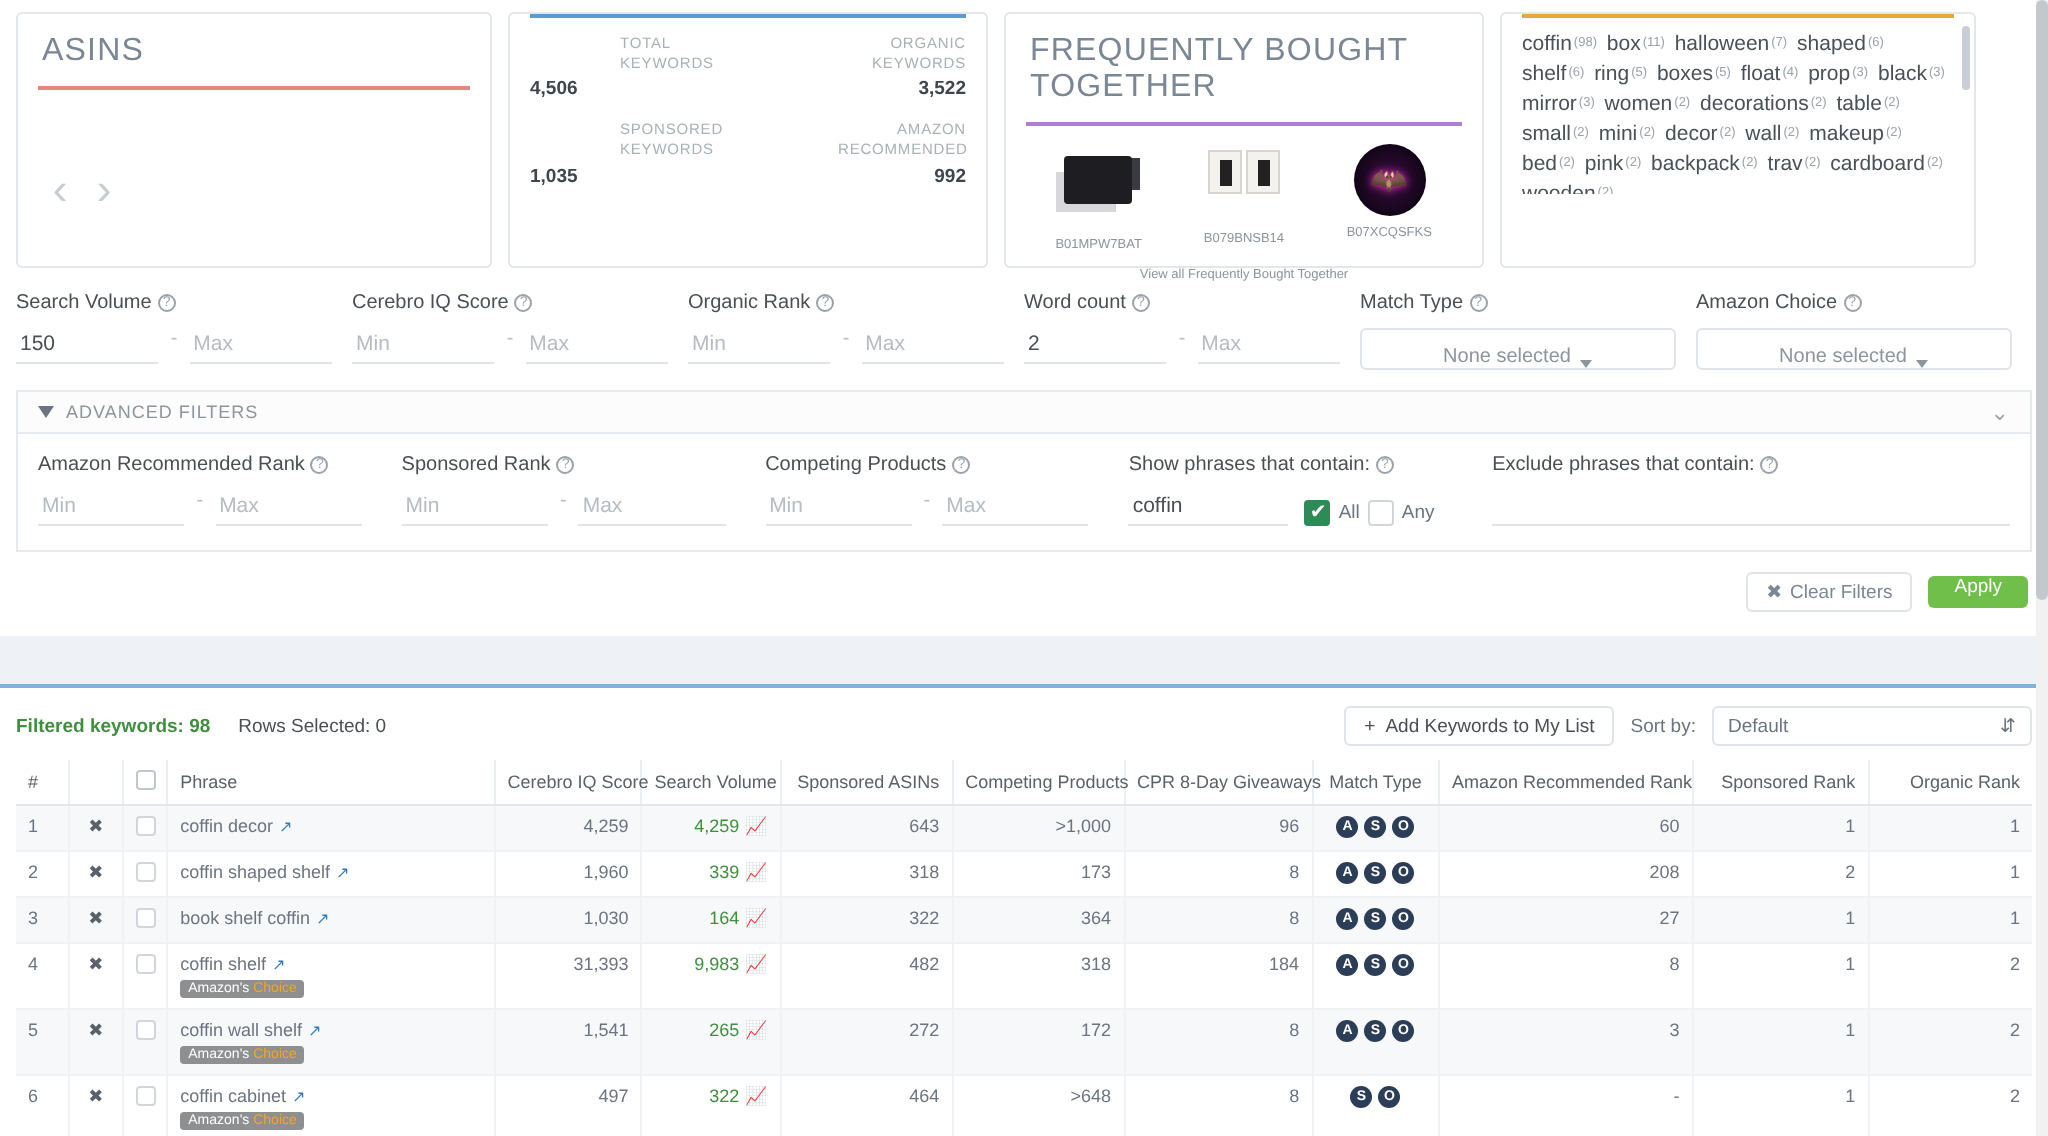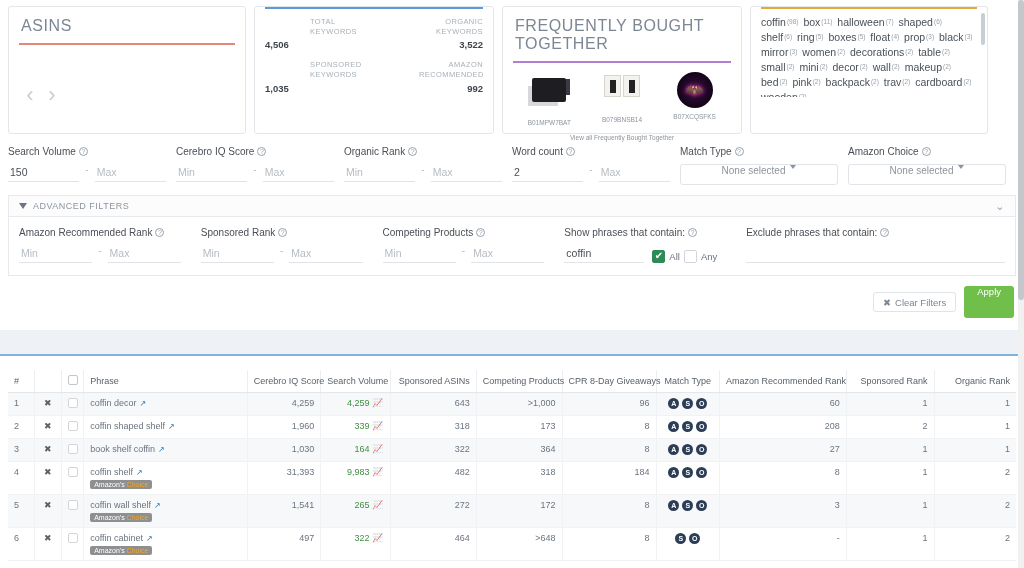--- a/index.html
+++ b/index.html
@@ -86,21 +86,21 @@
   .qm { display:inline-block; width:9px; height:9px; border:1px solid #9aa2ab; border-radius:50%;
         font-size:7px; line-height:8px; text-align:center; color:#9aa2ab; margin-left:3px; vertical-align:1px; }
   .minmax { display:flex; align-items:flex-start; gap:6px; }
   .inp { border:0; border-bottom:1px solid #e0e3e7; background:transparent;
          font-family:"Liberation Sans",sans-serif; font-size:10.5px; color:#4a4f55;
          padding:2px 2px 3px 2px; width:100%; outline:none; }
   .inp::placeholder { color:#b6bcc3; }
   .dash { color:#b6bcc3; font-size:10px; padding-bottom:3px; }
   .mm-half { width:46%; }
   .select-box { border:1px solid #e0e3e7; border-radius:3px; height:21px; width:100%;
-                display:flex; align-items:flex-start; justify-content:center; gap:5px;
+                display:flex; align-items:flex-end; justify-content:center; gap:5px;
                 font-size:10px; color:#8c949d; cursor:pointer; }
   .caret { width:0;height:0;border-left:3px solid transparent;border-right:3px solid transparent;
            border-top:4px solid #8c949d; }
 
   .advbar { margin:8px 8px 0 8px; border:1px solid #e6e9ed; background:#fcfcfd;
             height:22px; display:flex; align-items:center; padding:0 10px;
             font-size:9px; color:#8c949d; letter-spacing:.5px; justify-content:space-between; }
   .advbar-left { display:flex; align-items:center; gap:6px; }
   .funnel { width:0;height:0;border-left:4px solid transparent;border-right:4px solid transparent;
             border-top:6px solid #6b7480; }
@@ -113,21 +113,21 @@
   .chk { width:13px; height:13px; border:1px solid #d2d6db; border-radius:2px; background:#fff; cursor:pointer;}
   .chk.on { background:#2e8b57; border-color:#2e8b57; position:relative; }
   .chk.on:after { content:"\2714"; position:absolute; left:1.5px; top:-1px; color:#fff; font-size:10px; }
   .chk-lbl { font-size:9.5px; color:#6b7480; }
 
   .actions { display:flex; justify-content:flex-end; align-items:center; gap:8px;
              padding:10px 10px 0 0; }
   .btn-clear { border:1px solid #e0e3e7; background:#fff; border-radius:3px; height:20px;
                padding:0 9px; font-size:9.5px; color:#7b8794; display:flex; align-items:center;
                gap:4px; cursor:pointer; }
-  .btn-apply { background:#6fbf4a; color:#fff; border:0; border-radius:3px; height:32px;
+  .btn-apply { background:#6fbf4a; color:#fff; border:0; border-radius:3px; height:16px;
                padding:0 13px; font-size:9.5px; cursor:pointer; }
 
   .gapband { height:26px; background:#eef2f6; margin-top:12px; border-bottom:2px solid #7fb3dc; }
 
   
   .tsec { padding:8px 8px 0 8px; }
   .tbar { display:flex; align-items:center; justify-content:space-between; height:22px; }
   .tbar-left { display:flex; align-items:center; gap:14px; font-size:9.5px; }
   .fk { color:#3f8f3f; font-weight:bold; }
   .rs { color:#4a4f55; }
@@ -359,20 +359,37 @@
     <div class="btn-clear">
       <span>✖</span>
       <span>Clear Filters</span>
     </div>
     <div class="btn-apply">Apply</div>
   </div>
 
   <div class="gapband"></div>
 
   <div class="tsec">
+    <div class="tbar">
+      <div class="tbar-left">
+        <span class="fk">Filtered keywords: 98</span>
+        <span class="rs">Rows Selected: 0</span>
+      </div>
+      <div class="tbar-right">
+        <div class="btn-add">
+          <span>+</span>
+          <span>Add Keywords to My List</span>
+        </div>
+        <span class="sortlbl">Sort by:</span>
+        <div class="sortsel">
+          <span>Default</span>
+          <span>⇵</span>
+        </div>
+      </div>
+    </div>
 
     <table>
       <colgroup>
         <col style="width:26px">
           <col style="width:26px">
           <col style="width:22px">
           <col style="width:160px">
         <col style="width:72px">
           <col style="width:68px">
           <col style="width:84px">

